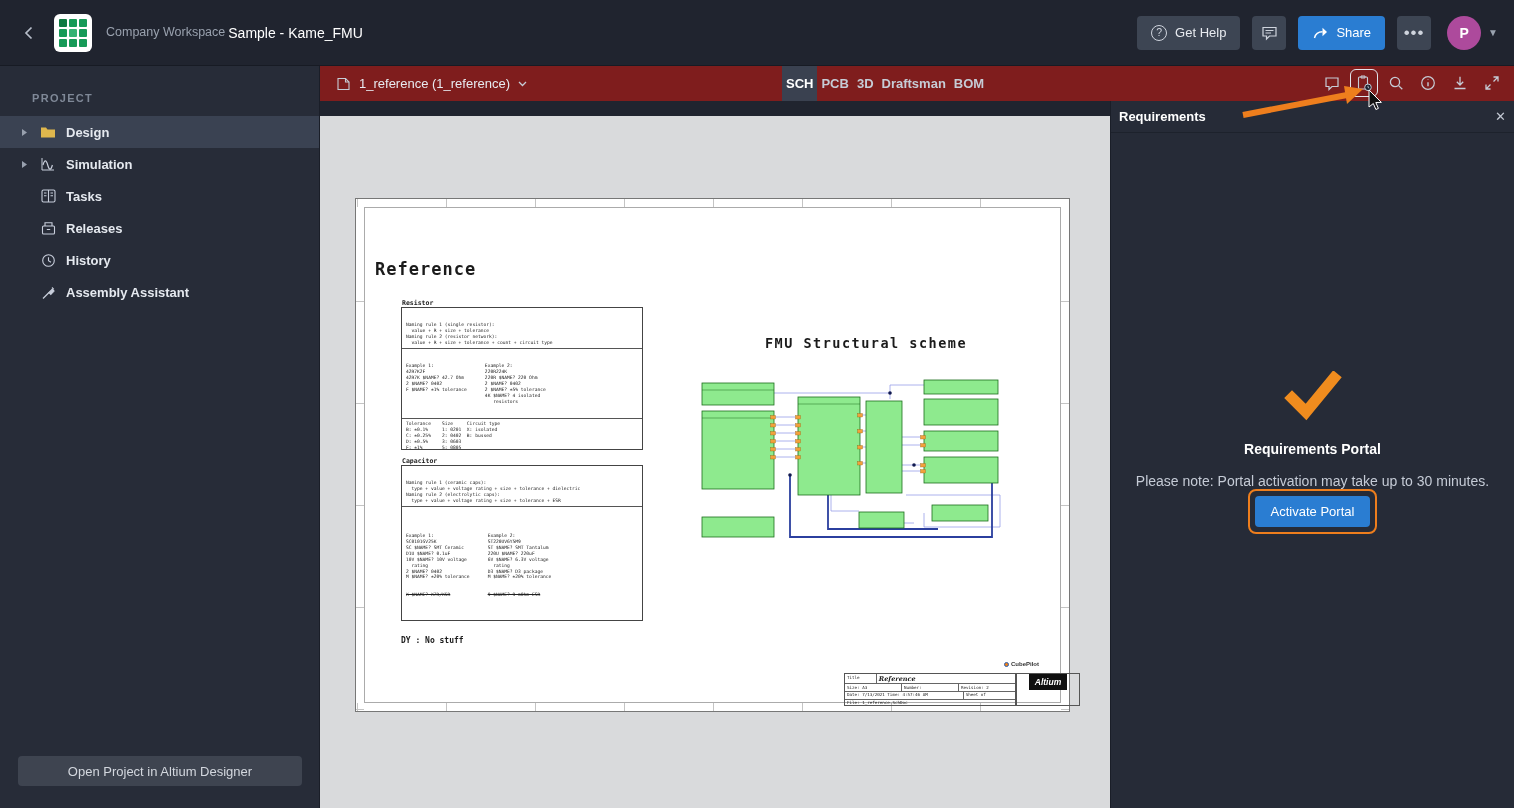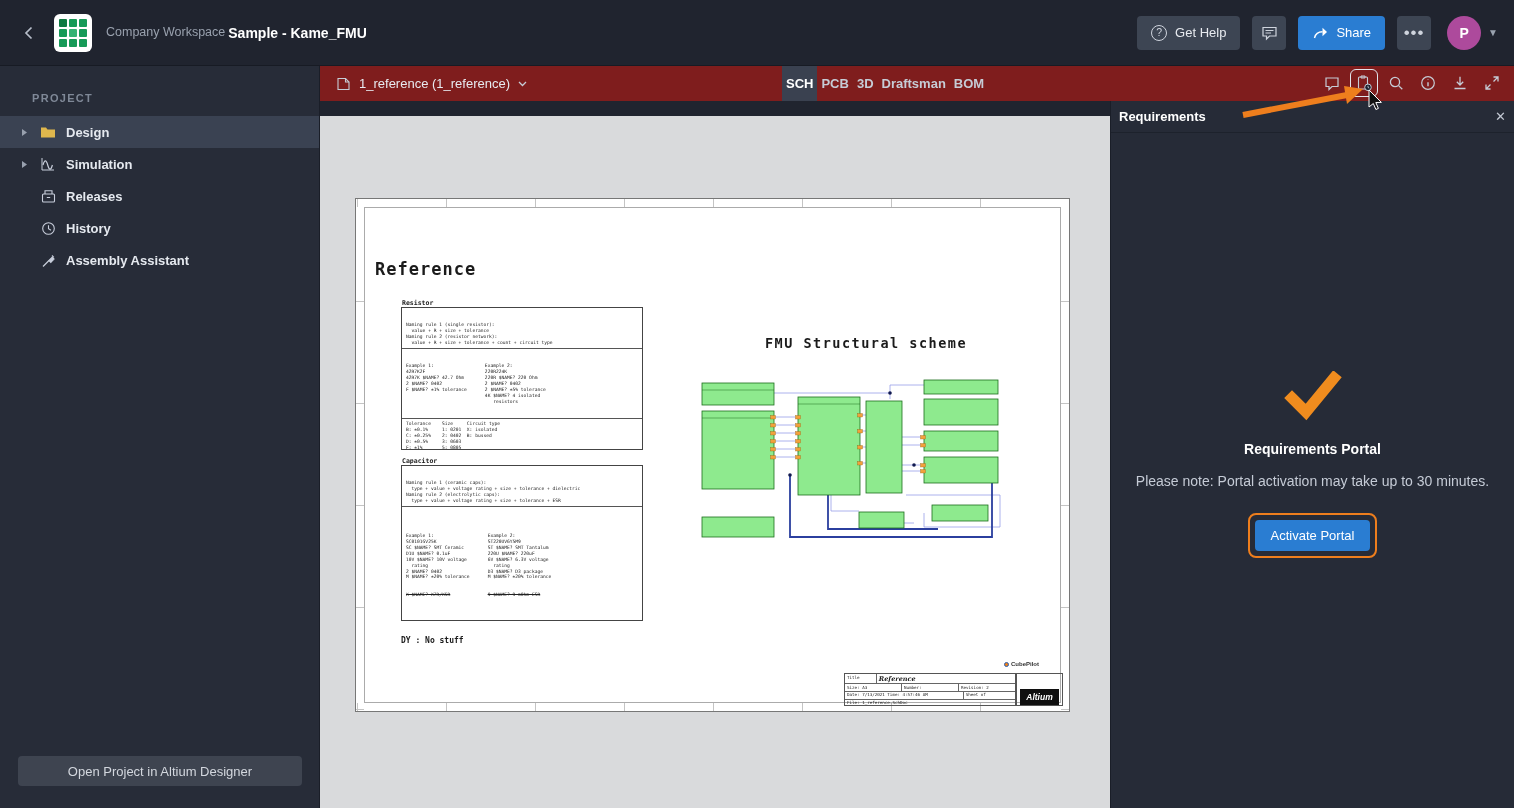--- a/index.html
+++ b/index.html
@@ -8,21 +8,21 @@
 
   
   .topbar{position:absolute;left:0;top:0;width:1514px;height:66px;display:flex;align-items:center;padding:0 16px;gap:12px;background:#20242f;border-bottom:1px solid #171b24}
   .back{width:26px;height:34px;display:flex;align-items:center;justify-content:center;cursor:pointer;color:#b6bdc9}
   .applogo{width:38px;height:38px;background:#fff;border-radius:6px;display:grid;grid-template-columns:repeat(3,1fr);grid-template-rows:repeat(3,1fr);gap:2px;padding:5px}
   .applogo span{background:#169a57;border-radius:1px}
   .applogo span:nth-child(1){background:#0e7a42}
   .applogo span:nth-child(5){background:#35b374}
   .titles{display:flex;flex-direction:row;gap:3px;margin-left:2px}
   .ws{font-size:12.5px;color:#99a1ae}
-  .proj{font-size:14px;font-weight:bold;color:#fff}
+  .proj{font-size:14px;font-weight:normal;color:#fff}
   .hspacer{margin-left:auto}
   .btn{height:34px;border:none;border-radius:4px;display:flex;align-items:center;gap:8px;padding:0 14px;font-size:13px;color:#e8ebf0;background:#3d4553;cursor:pointer;font-family:inherit}
   .btn.square{width:34px;padding:0;justify-content:center}
   .btn.primary{background:#2a7dd2;color:#fff}
   .qicon{width:16px;height:16px;border:1.3px solid #cfd4dd;border-radius:50%;font-size:10.5px;line-height:13px;text-align:center;color:#cfd4dd}
   .dots{font-size:17px;letter-spacing:1px;color:#cfd4dd;line-height:10px}
   .avatar-group{display:flex;align-items:center;gap:7px;margin-left:4px;cursor:pointer}
   .avatar{width:34px;height:34px;border-radius:50%;background:#ad4a9c;color:#fff;font-size:14px;font-weight:bold;display:flex;align-items:center;justify-content:center}
   .caret{color:#9aa2af;font-size:10px}
 
@@ -71,36 +71,36 @@
   .dy{left:45px;top:437px;font:bold 8px "DejaVu Sans Mono",monospace}
   .scheme-title{left:372px;top:136px;width:276px;text-align:center;font:bold 13.5px "DejaVu Sans Mono",monospace;letter-spacing:1.5px}
   .diagram{left:338px;top:176px}
   .tblock{left:488px;top:474px;width:172px;height:33px;border:1px solid #555;font:4.2px/1.4 "DejaVu Sans Mono",monospace;display:flex;flex-direction:column;color:#222}
   .tbr{position:static;display:flex;border-top:1px solid #666;flex:1}
   .tbr:first-child{border-top:none}
   .tbr span{position:static;padding:0.5px 2px;border-left:1px solid #666;flex:1;overflow:hidden;white-space:nowrap}
   .tbr span:first-child{border-left:none}
   .tbr1 .tbtitle{font:italic bold 6.5px "DejaVu Serif",serif;flex:5}
   .tbr1 .tbl{flex:1}
-  .tb-logo{left:660px;top:474px;width:47px;height:33px;border:1px solid #555;display:flex;align-items:flex-end;justify-content:center}
+  .tb-logo{left:660px;top:474px;width:64px;height:33px;border:1px solid #555;display:flex;align-items:flex-start;justify-content:center}
   .altium{position:static;background:#101010;color:#fff;font:italic bold 8.5px "Liberation Sans",sans-serif;padding:3px 6px}
   .cubepilot{left:648px;top:462px;display:flex;align-items:center;gap:2px;font:bold 6px "Liberation Sans",sans-serif;color:#333}
   .cp-dot{position:static;width:5px;height:5px;border-radius:50%;background:#f08018;border:1px solid #2b5fb0}
 
   
   .panel{position:absolute;left:1110px;top:101px;width:404px;height:707px;background:#262b37;border-left:1px solid #1a1e28}
   .panel-header{height:32px;display:flex;align-items:center;justify-content:space-between;padding:0 8px;border-bottom:1px solid #1d222c}
   .panel-title{font-size:13px;font-weight:bold;color:#fff}
   .close{color:#c3c9d4;font-size:13px;cursor:pointer}
   .panel-body{text-align:center;padding:0 34px}
   .check{margin:238px auto 16px}
   .portal-heading{font-size:14px;font-weight:bold;color:#fff;margin-bottom:14px}
   .portal-body{font-size:13px;color:#c5cbd6;line-height:1.35}
   .portal-note{font-size:14px;color:#c5cbd6;margin:16px -22px 0;white-space:nowrap}
-  .activate-wrap{display:inline-block;margin-top:24px;border:2px solid #ee7e1d;border-radius:8px;padding:5px}
+  .activate-wrap{display:inline-block;border:2px solid #ee7e1d;border-radius:8px;padding:5px}
   .activate-btn{background:#2a7dd2;color:#fff;border:none;border-radius:4px;padding:8px 16px;font-size:13px;font-family:inherit;cursor:pointer}
 
   .annotations{position:absolute;left:0;top:0;z-index:100;pointer-events:none}
   svg.ic{display:block}
 </style>
 </head>
 <body>
 
 <header class="topbar">
   <div class="back">
@@ -175,20 +175,30 @@
     </span>
     <span class="sicon">
       <svg class="ic" width="16" height="14" viewBox="0 0 16 14" fill="none" stroke="#c8cedb">
           <path d="M2 13V1M2 13h12" stroke-width="1"></path>
           <path d="M3 8c1.5-5.5 3.2-5.5 4.7 0s3.2 5.5 4.7 0" stroke-width="1.2"></path>
         </svg>
     </span>
     <span>Simulation</span>
   </div>
 
+  <div class="side-item">
+    <span class="chev"></span>
+    <span class="sicon">
+      <svg class="ic" width="15" height="14" viewBox="0 0 15 14" fill="none" stroke="#c8cedb" stroke-width="1.1">
+          <rect x="1" y="1" width="13" height="12" rx="1.5"></rect>
+          <path d="M7.5 1v12M3 4h2.5M9.5 4H12M3 6.8h2.5M9.5 6.8H12"></path>
+        </svg>
+    </span>
+    <span>Tasks</span>
+  </div>
 
   <div class="side-item">
     <span class="chev"></span>
     <span class="sicon">
       <svg class="ic" width="15" height="14" viewBox="0 0 15 14" fill="none" stroke="#c8cedb" stroke-width="1.1">
           <rect x="1.5" y="5" width="12" height="8" rx="1"></rect>
           <path d="M4 5V1.8h7V5M5.8 8.5h3.4"></path>
         </svg>
     </span>
     <span>Releases</span>

